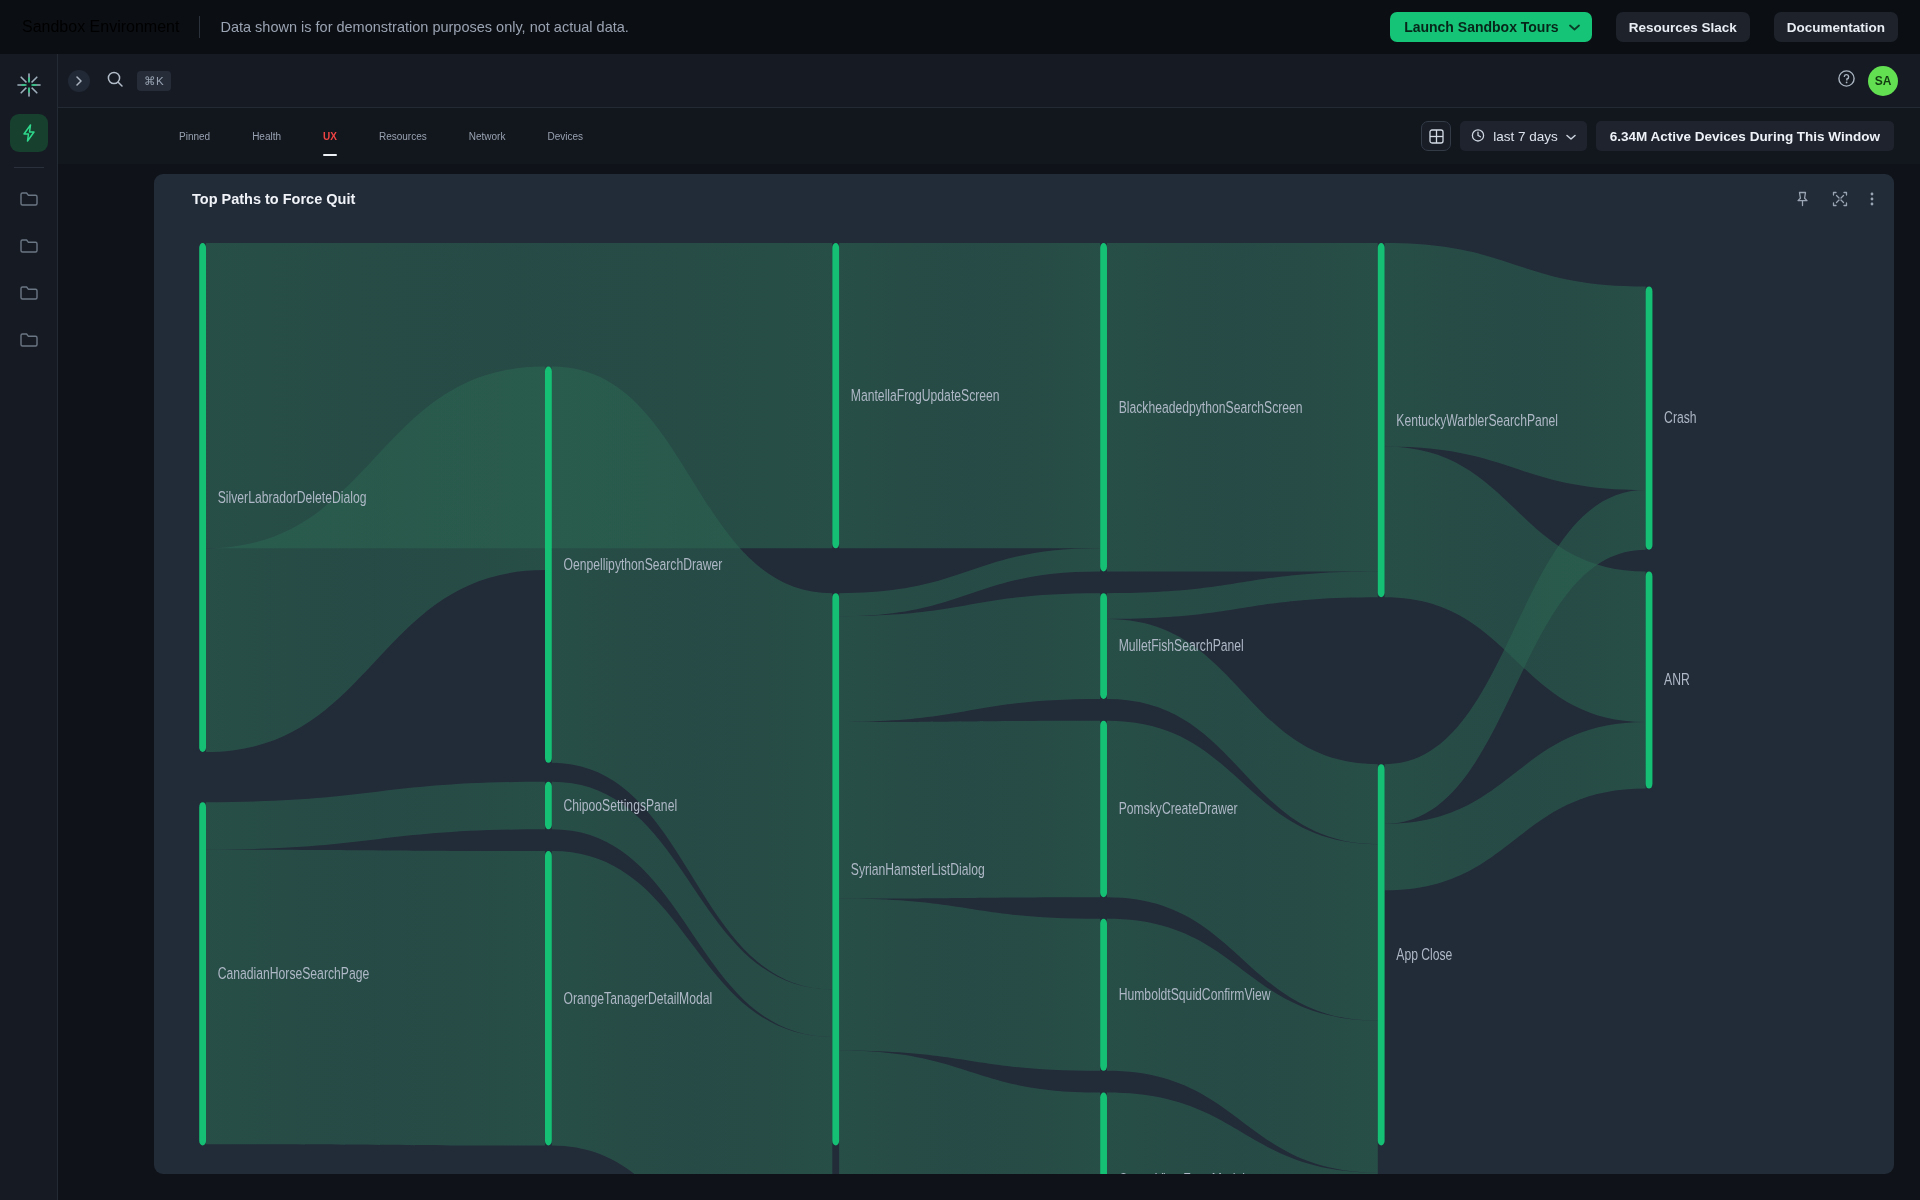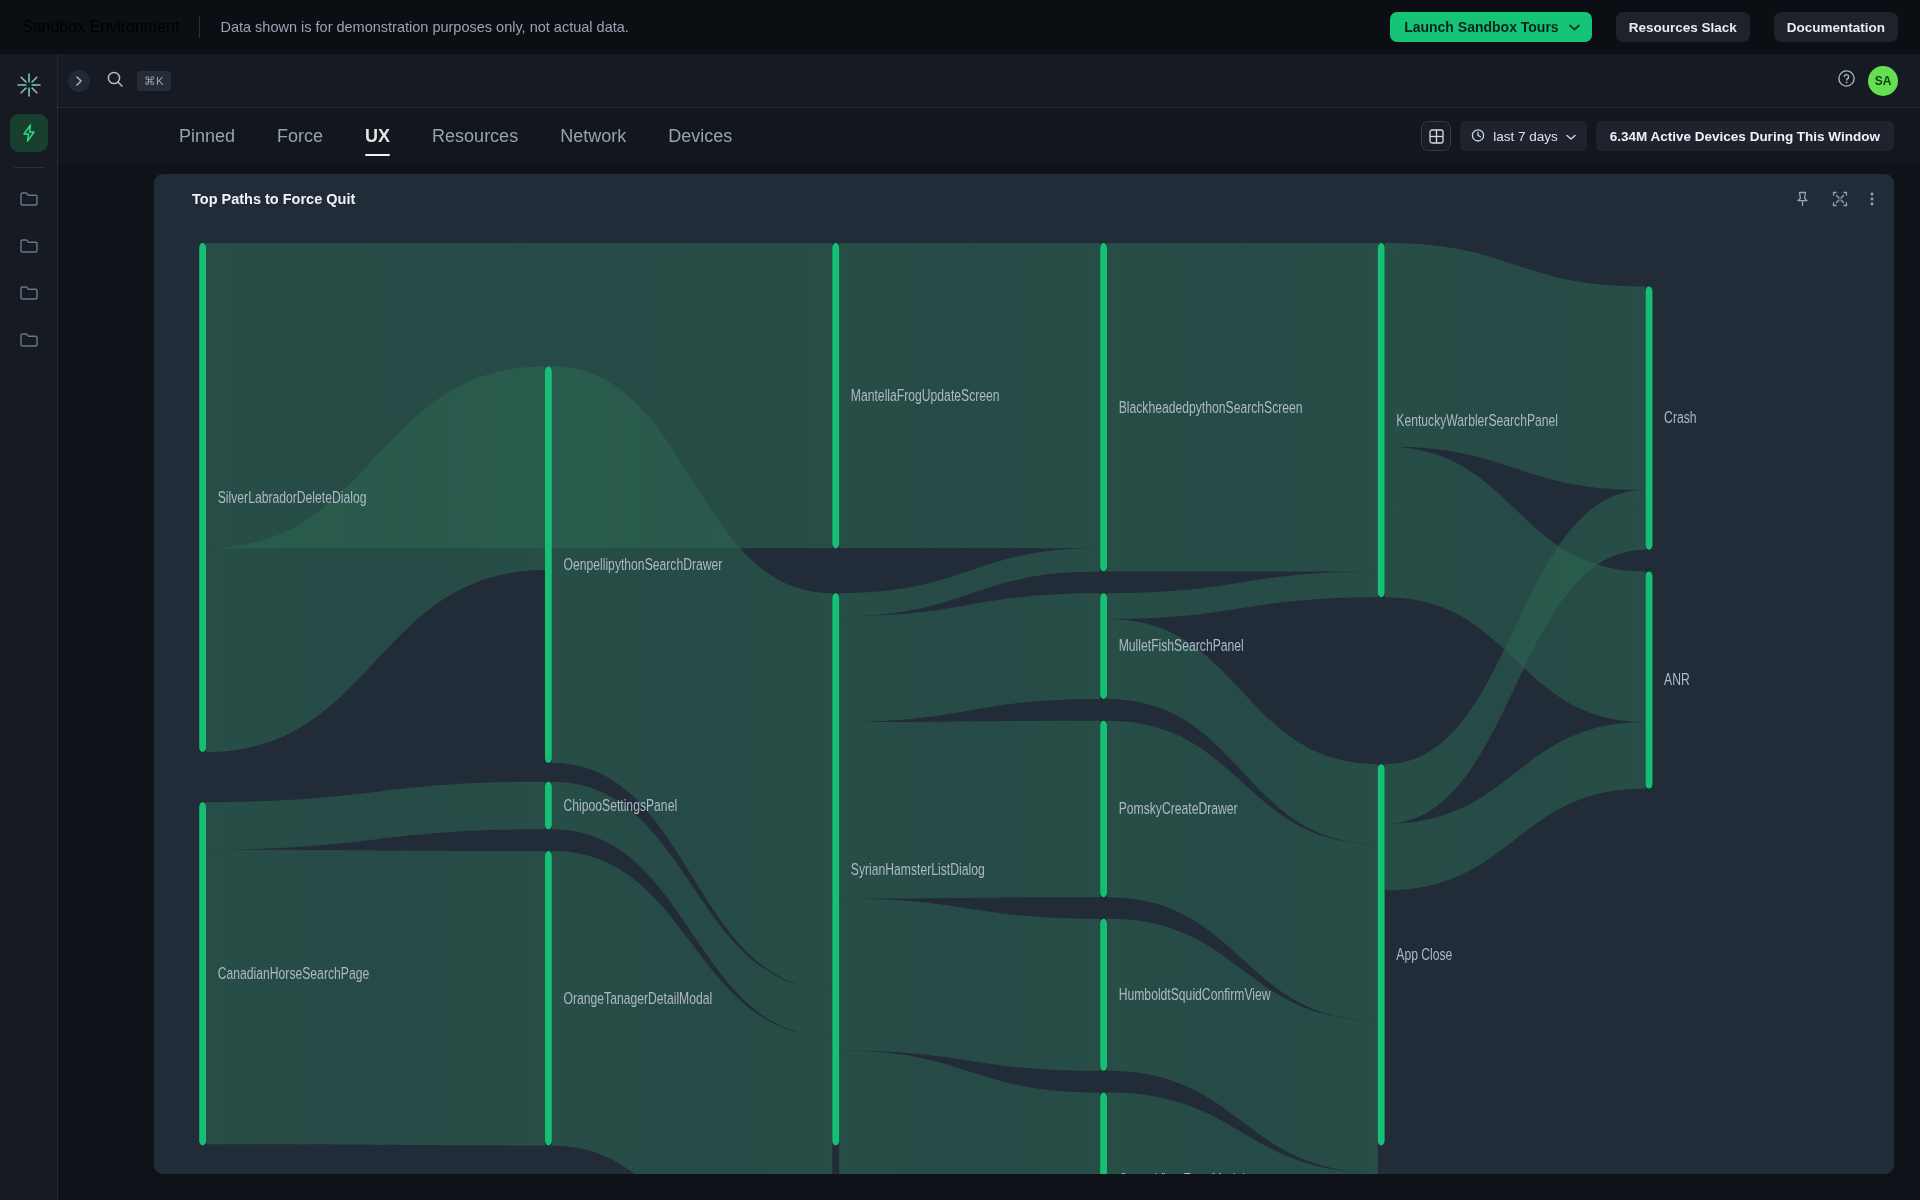--- a/index.html
+++ b/index.html
@@ -111,26 +111,26 @@
   .crumb-chev { color: #b8c0cc; font-size: 13px; margin-left: 6px; }
 
   
   .tabbar {
     height: 56px; background: #12161d;
     display: flex; align-items: center;
     padding: 0 26px 0 100px;
   }
   .tabs { display: flex; align-items: flex-end; height: 100%; }
   .tab {
-    color: #98a2b1; font-size: 18px;
+    color: #98a2b1; font-size: 10px;
     padding: 0 21px; height: 100%;
     display: flex; align-items: center; position: relative;
     cursor: pointer;
   }
-  .tab.active { color: #e5e5e5; font-weight: 700; }
+  .tab.active { color: #ef4444; font-weight: 700; }
   .tab.active::after {
     content: ""; position: absolute; left: 21px; right: 21px; bottom: 8px;
     height: 2px; background: #eef1f6; border-radius: 2px;
   }
   .tools { margin-left: auto; display: flex; align-items: center; gap: 9px; }
   .icon-box {
     width: 30px; height: 30px; border-radius: 7px;
     border: 1px solid #333b47; background: #181d26;
     display: flex; align-items: center; justify-content: center;
     cursor: pointer;
@@ -274,21 +274,21 @@
       </div>
     </div>
 
 
     <div class="tabbar">
       <div class="tabs">
         <div class="tab">
             <span>Pinned</span>
           </div>
         <div class="tab">
-            <span>Force</span>
+            <span>Health</span>
           </div>
         <div class="tab active">
             <span>UX</span>
           </div>
         <div class="tab">
             <span>Resources</span>
           </div>
         <div class="tab">
             <span>Network</span>
           </div>

